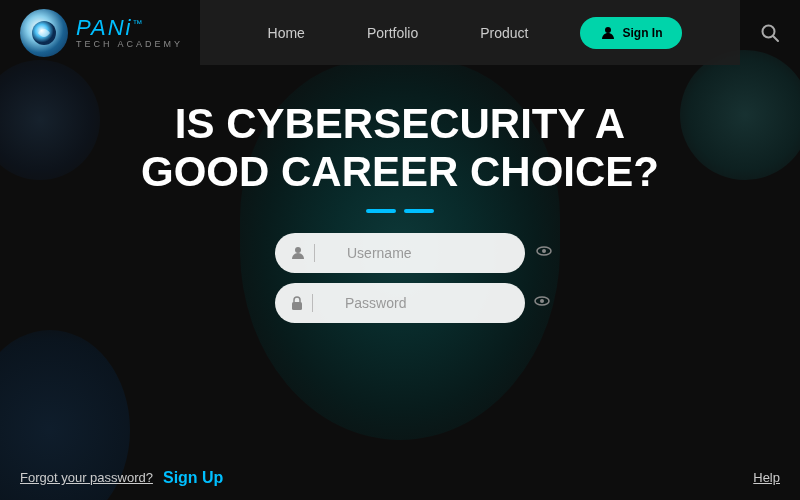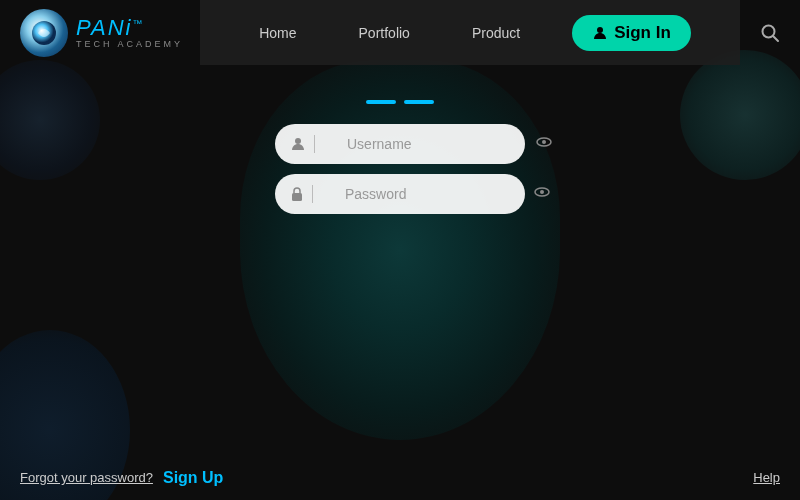--- a/index.html
+++ b/index.html
@@ -134,21 +134,21 @@
       padding: 5px 10px;
       text-decoration: none;
     }
 
     .signin-btn {
       background: #00d4aa;
       color: #000;
       border: none;
       padding: 8px 20px;
       border-radius: 25px;
-      font-size: 17px;
+      font-size: 12px;
       font-weight: bold;
       cursor: pointer;
       display: flex;
       align-items: center;
       gap: 6px;
     }
 
     .navbar-search {
       width: 60px;
       display: flex;
@@ -338,20 +338,24 @@
 
   <div class="navbar-search">
     <svg width="20" height="20" viewBox="0 0 20 20" fill="none">
       <circle cx="8.5" cy="8.5" r="6" stroke="#aaa" stroke-width="2"></circle>
       <line x1="13" y1="13" x2="18" y2="18" stroke="#aaa" stroke-width="2" stroke-linecap="round"></line>
     </svg>
   </div>
 </nav>
 
 <div class="main-content">
+  <h1 class="hero-title">
+    <span>IS CYBERSECURITY A</span><br>
+    <span>GOOD CAREER CHOICE?</span>
+  </h1>
 
   <div class="title-dash">
     <div class="dash"></div>
     <div class="dash"></div>
   </div>
 
   <div class="login-form">
 
     <div class="input-field">
       <span class="person-icon input-icon">

